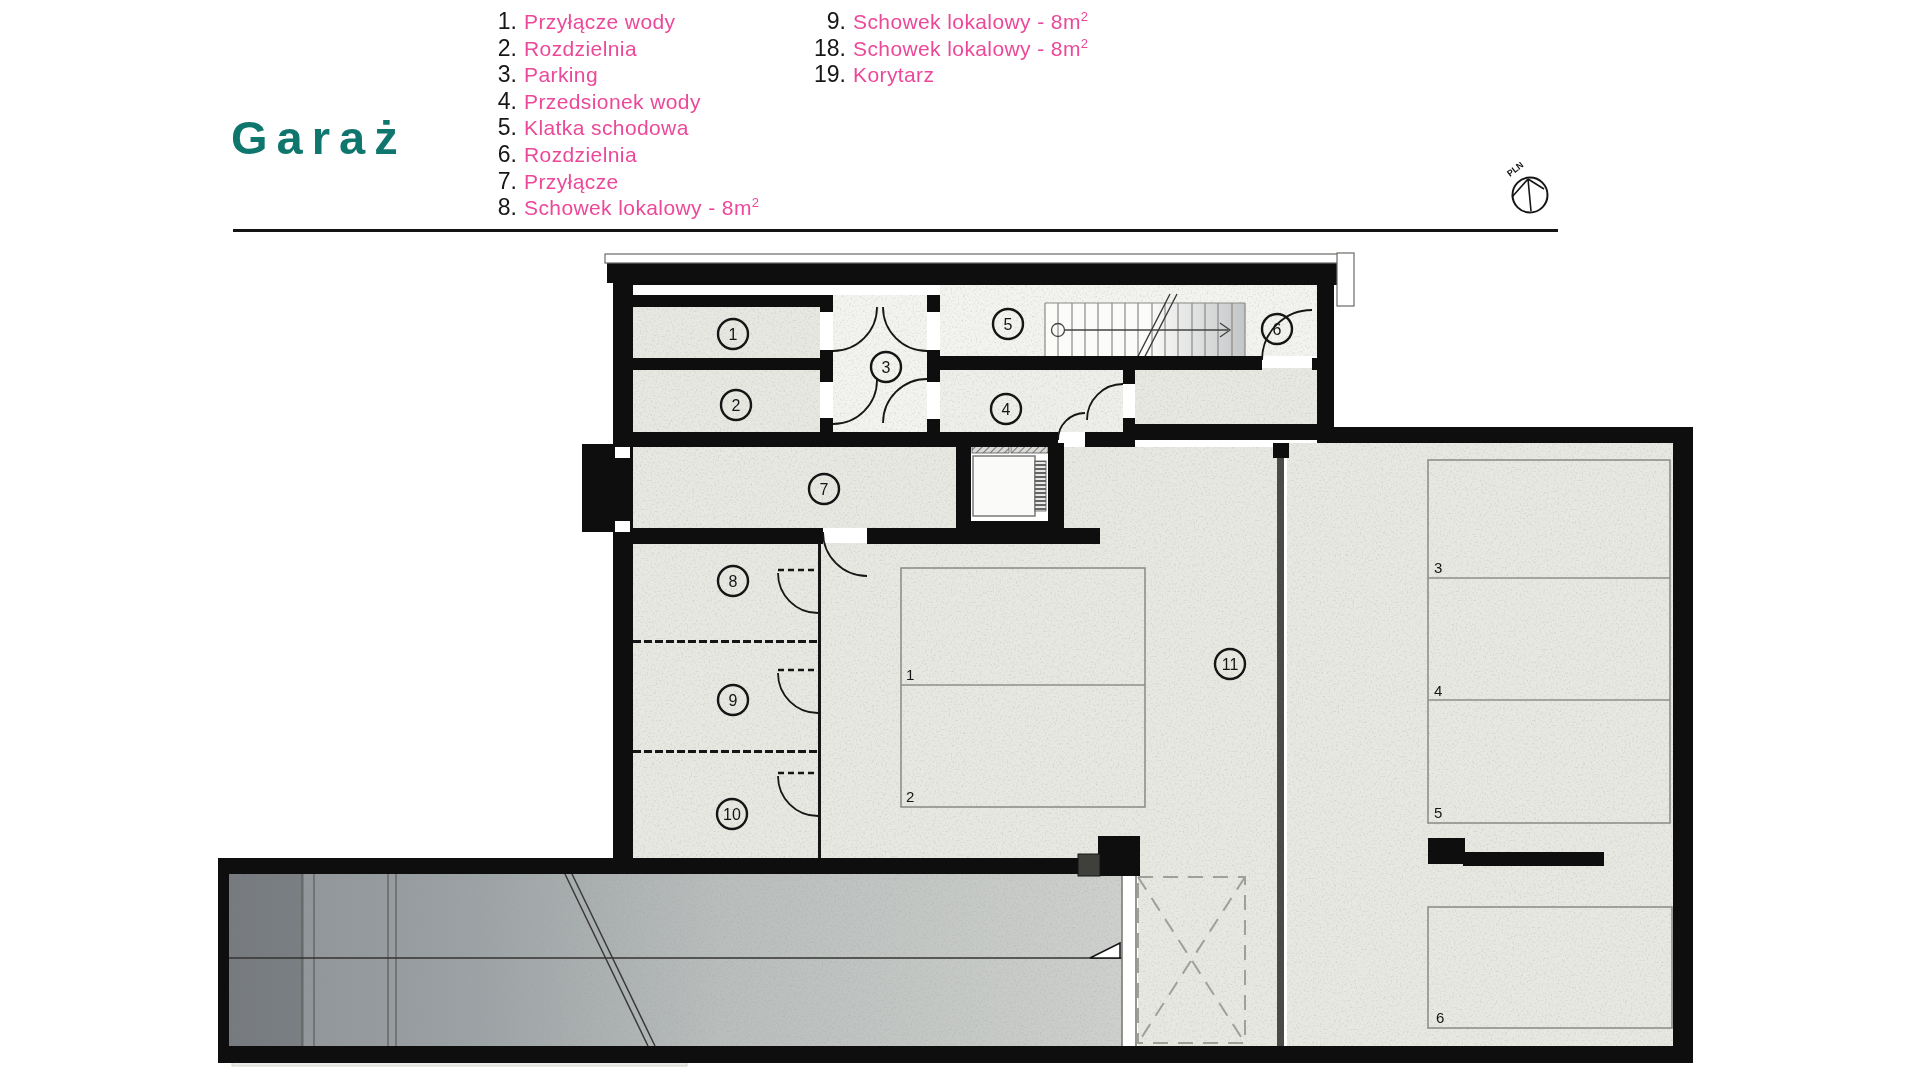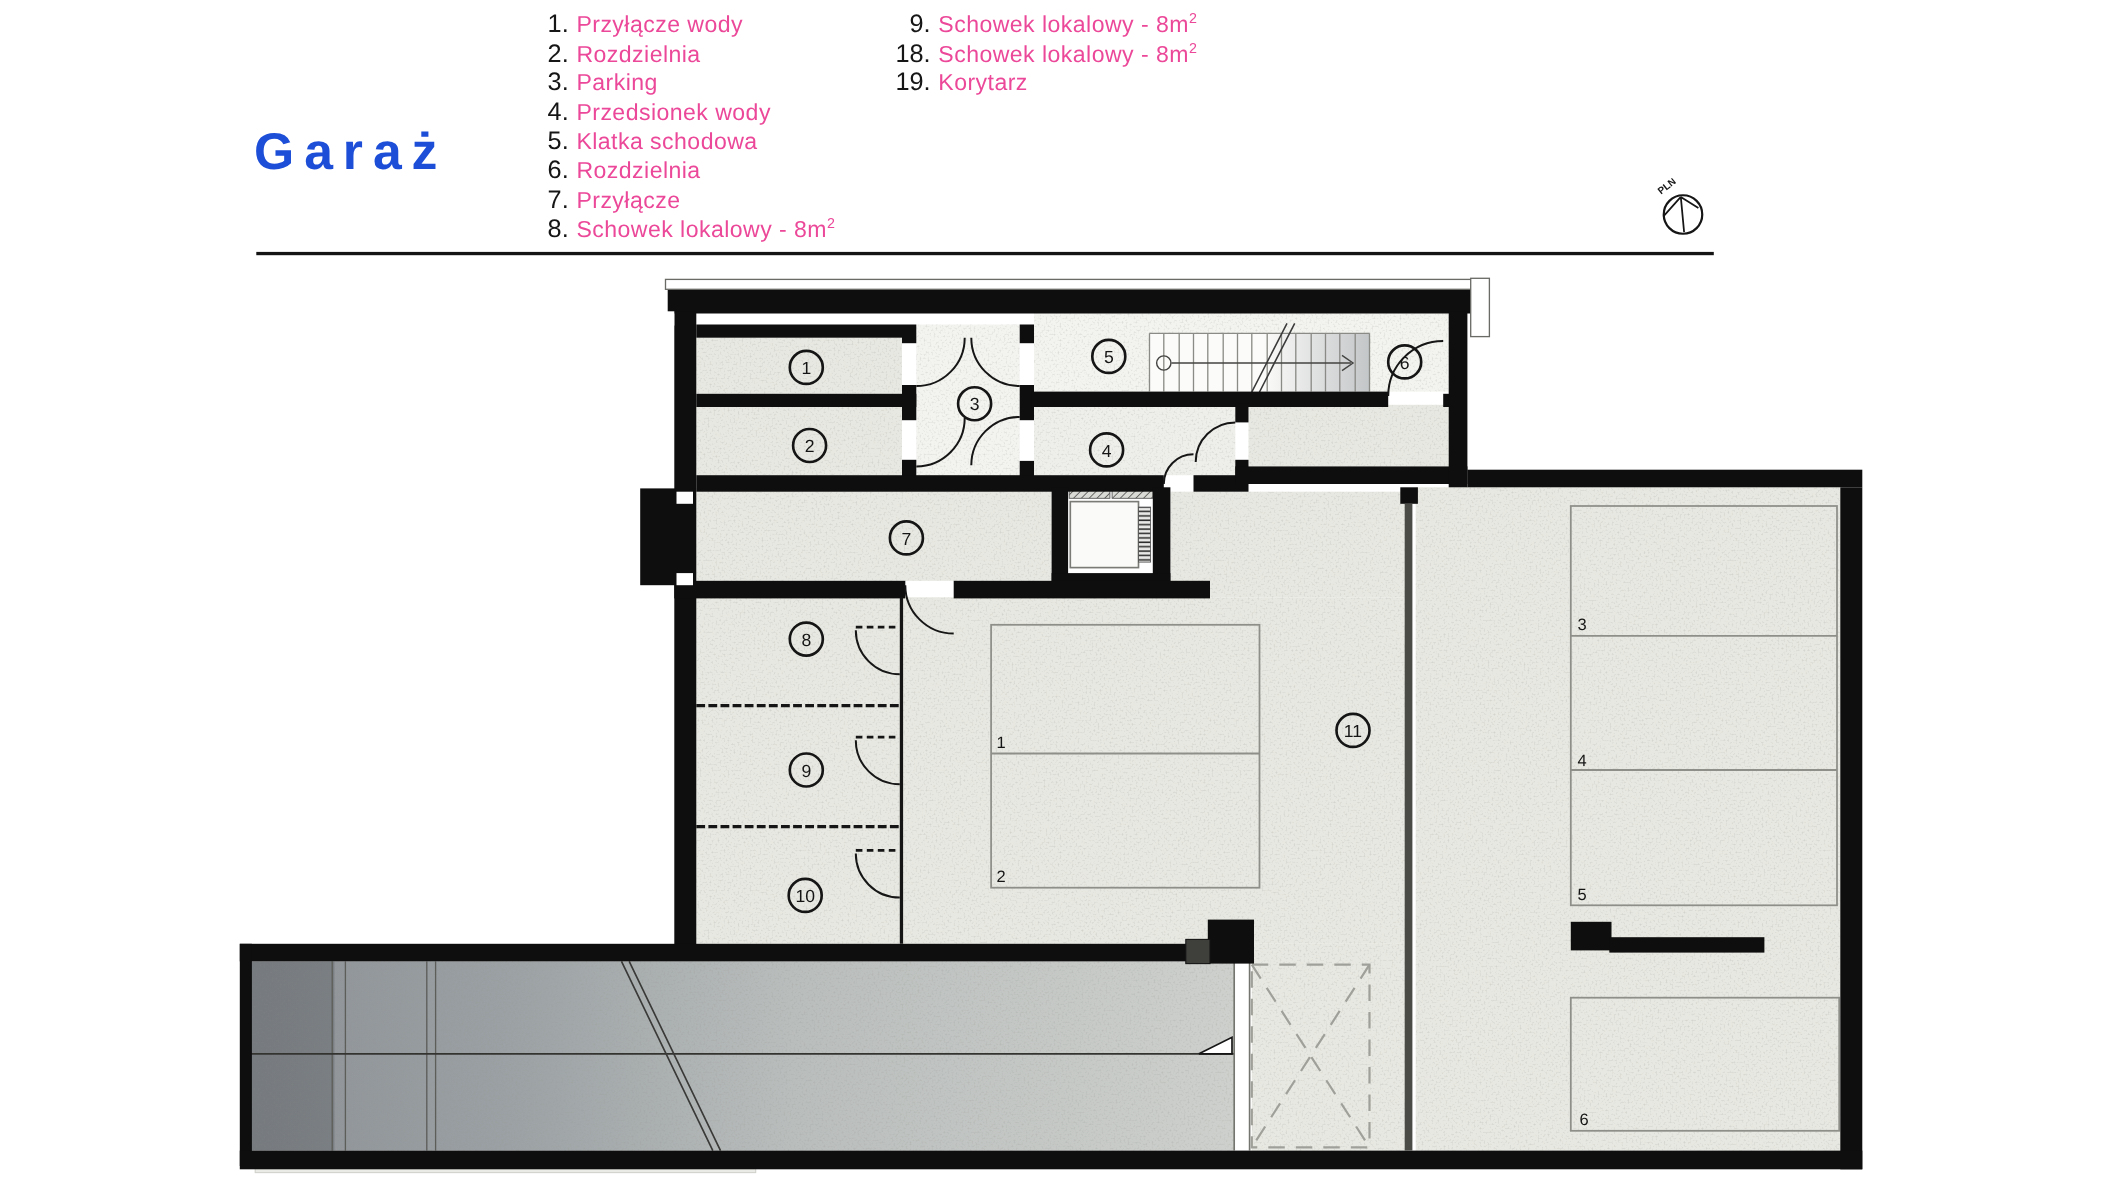--- a/index.html
+++ b/index.html
@@ -1,20 +1,20 @@
 <!DOCTYPE html>
 <html><head>
 <meta charset="utf-8">
 <style>
   html,body{margin:0;padding:0;background:#ffffff;}
   body{width:1920px;height:1080px;position:relative;overflow:hidden;
        font-family:"Liberation Sans",sans-serif;color:#1a1a1a;}
   .abs{position:absolute;}
   
-  #title{left:231px;top:110px;font-size:47px;font-weight:600;letter-spacing:9px;color:#1d4ed8;}
+  #title{left:231px;top:110px;font-size:47px;font-weight:600;letter-spacing:9px;color:#0f766e;}
   
   .legend-col{top:8px;}
   #legend-col1{left:487px;}
   #legend-col2{left:800px;}
   .lrow{height:26.6px;display:flex;align-items:baseline;white-space:nowrap;}
   .ln{display:inline-block;text-align:right;font-size:23px;font-weight:500;color:#161616;margin-right:7px;}
   #legend-col1 .ln{width:30px;}
   #legend-col2 .ln{width:46px;}
   .lt{font-size:21px;font-weight:400;color:#ec4899;letter-spacing:0.4px;}
   .lt sup{font-size:13px;}

